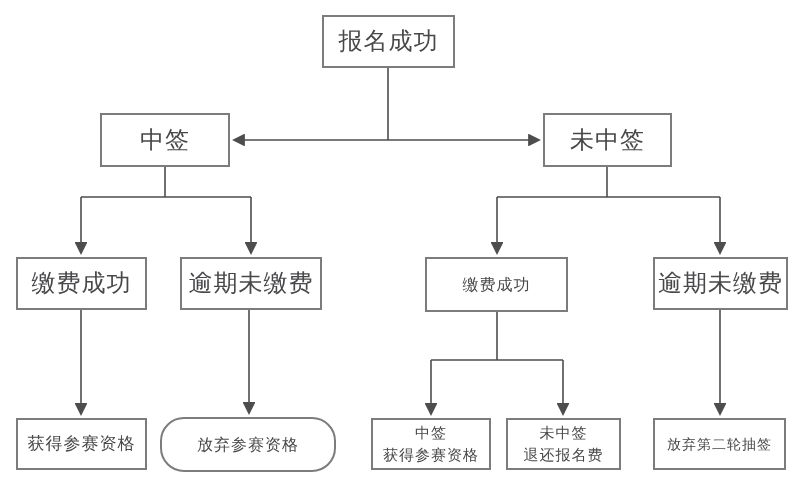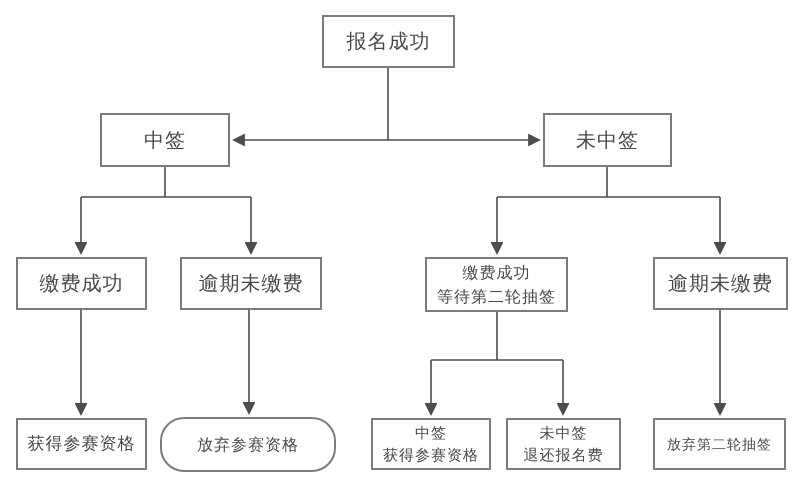--- a/index.html
+++ b/index.html
@@ -29,21 +29,21 @@
     display: flex;
     flex-direction: column;
     align-items: center;
     justify-content: center;
     color: #48484b;
     text-align: center;
     letter-spacing: 1px;
   }
   .node .ln {
     display: block;
-    font-size: 20px;
+    font-size: 24px;
     line-height: 1.35;
     white-space: nowrap;
   }
   .node.two .ln {
     font-size: 16px;
     line-height: 1.5;
   }
 </style>
 </head>
 <body>
@@ -95,21 +95,20 @@
   </div>
 
   <div class="node" style="left:16px; top:257px; width:131px; height:53px;">
     <span class="ln">缴费成功</span>
   </div>
   <div class="node" style="left:180px; top:257px; width:142px; height:53px;">
     <span class="ln">逾期未缴费</span>
   </div>
   <div class="node two" style="left:425px; top:257px; width:143px; height:55px;">
     <span class="ln">缴费成功</span>
-    <span class="ln">等待第二轮抽签</span>
   </div>
   <div class="node" style="left:653px; top:257px; width:135px; height:53px;">
     <span class="ln">逾期未缴费</span>
   </div>
 
   <div class="node" style="left:16px; top:418px; width:131px; height:52px;">
     <span class="ln" style="font-size:17px;">获得参赛资格</span>
   </div>
   <div class="node two" style="left:160px; top:417px; width:176px; height:55px;border-radius:24px;">
     <span class="ln">放弃参赛资格</span>

